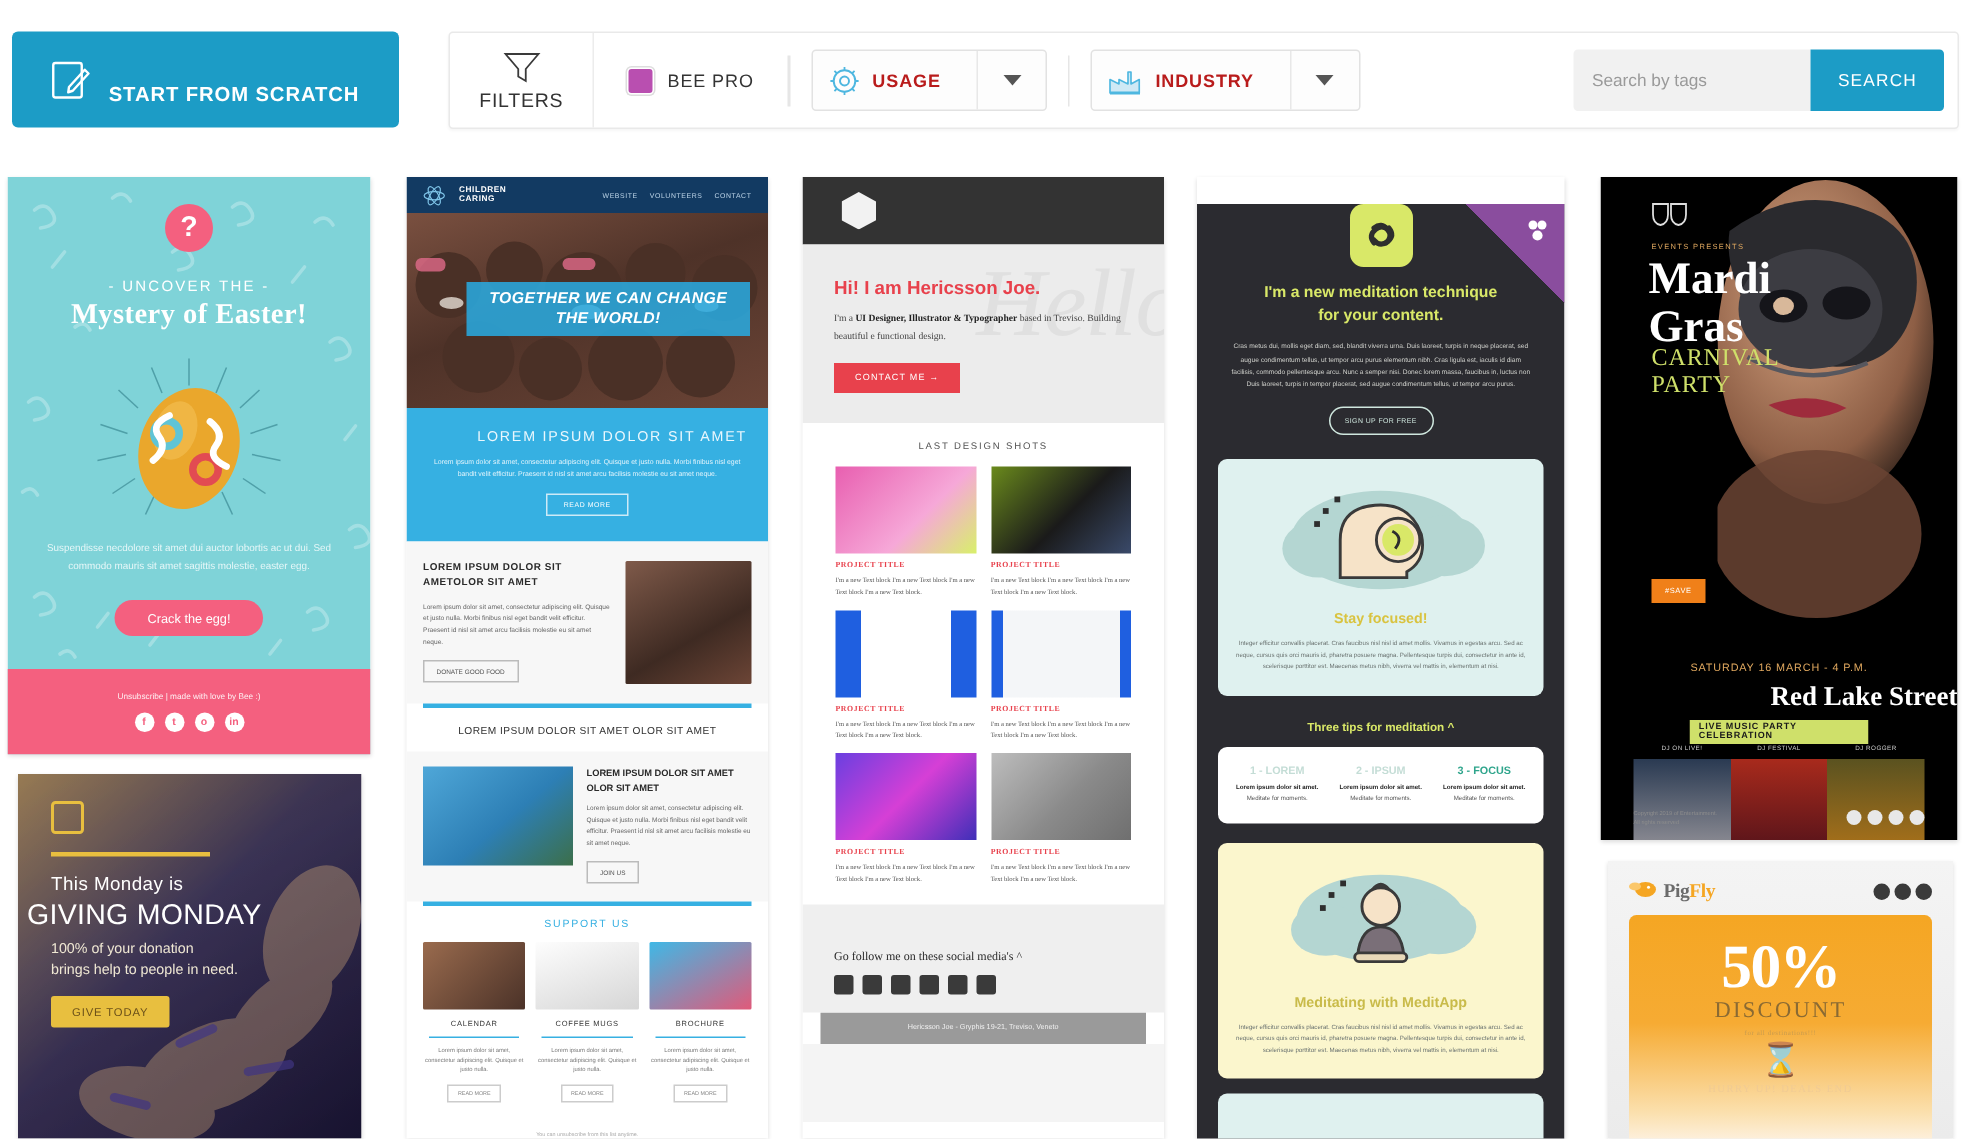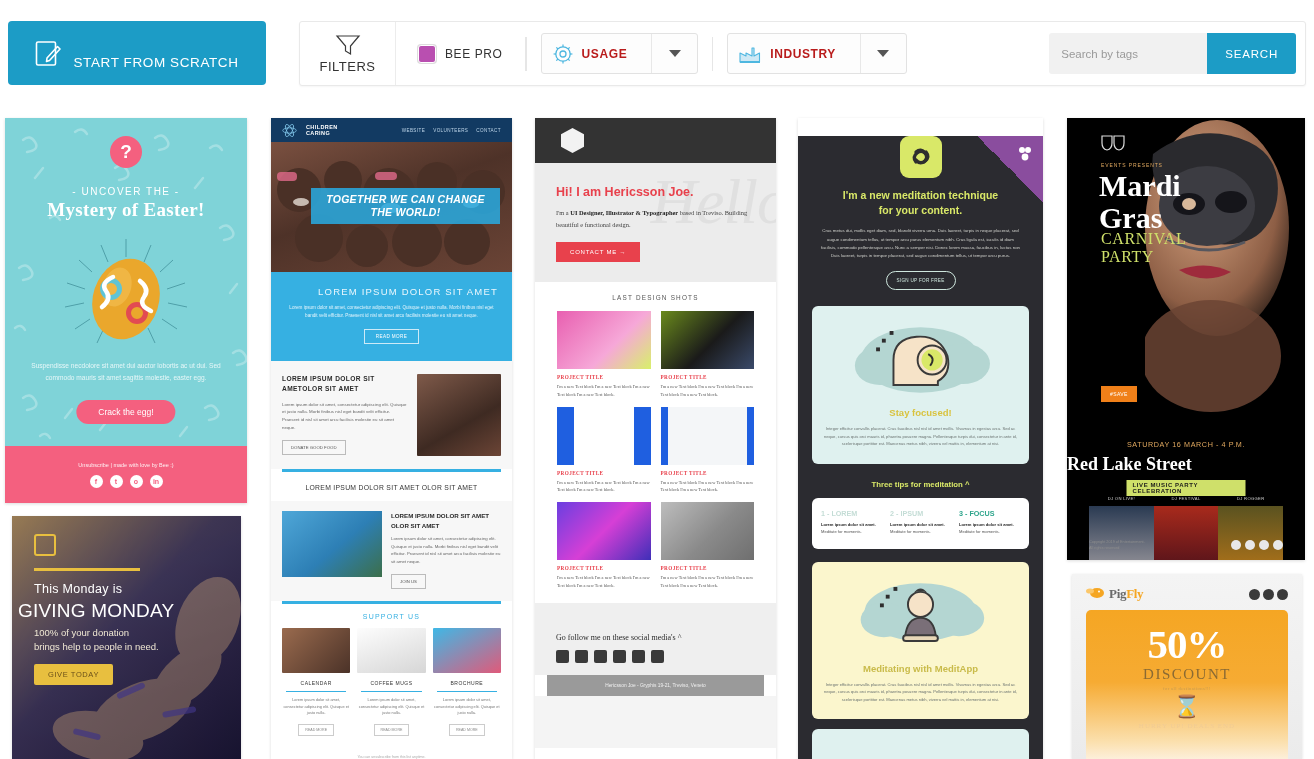--- a/index.html
+++ b/index.html
@@ -12,21 +12,21 @@
 
   
   .toolbar { position: absolute; top: 0; left: 0; width: 1314px; height: 107px; background: #ffffff; }
 
   .scratch-btn {
     position: absolute; left: 8px; top: 21px; width: 258px; height: 64px;
     background: #1c9cc6; border-radius: 4px;
     display: flex; align-items: center; justify-content: center; gap: 12px;
     cursor: pointer; border: none;
   }
-  .scratch-btn .lbl { color: #ffffff; font-size: 13.5px; letter-spacing: .6px; font-weight: 400; margin-top: 18px; }
+  .scratch-btn .lbl { color: #ffffff; font-size: 13.5px; letter-spacing: .6px; font-weight: 700; margin-top: 18px; }
   .pencil-ico { width: 26px; height: 28px; display: block; }
 
   .filter-bar {
     position: absolute; left: 299px; top: 21px; width: 1007px; height: 65px;
     background: #ffffff; border: 1px solid #e9e9e9; border-radius: 3px;
     display: flex; align-items: center; box-shadow: 0 1px 2px rgba(0,0,0,.04);
   }
   .filters-cell {
     width: 96px; height: 100%; display: flex; flex-direction: column;
     align-items: center; justify-content: center; gap: 2px;
@@ -194,41 +194,41 @@
   .med-btn { display: block; width: 70px; margin: 11px auto 0; border: 1px solid #cfe7de; color: #cfe7de;
       font-size: 4.6px; text-align: center; padding: 6px 0; border-radius: 13px; letter-spacing: .3px; }
   .med-card { background: #dff1ef; border-radius: 6px; margin: 16px 4px 0; padding: 14px 12px 16px; text-align: center; }
   .med-card.yellow { background: #fbf6cd; }
   .med-card .ch { font-size: 9.5px; font-weight: bold; color: #d9c33f; margin-top: 9px; }
   .med-card.yellow .ch { color: #c9bb4a; }
   .med-card .cp { font-size: 4.1px; color: #6a7270; line-height: 1.85; margin-top: 7px; }
   .med-illus { height: 78px; }
   .med-tips-h { color: #fff; font-size: 7.8px; text-align: center; margin-top: 16px; font-weight: bold; }
   .med-tips-h span { color: #d9e868; }
-  .med-tips { background: #ffffff; border-radius: 6px; margin: 9px 4px 0; padding: 11px 9px 13px; display: flex; gap: 8px; }
+  .med-tips { background: #ffffff; border-radius: 6px; margin: 9px 4px 0; padding: 11px 9px 13px; display: flex; gap: 8px; text-align: center; }
   .med-tip { flex: 1; }
   .med-tip .tn { font-size: 7.2px; font-weight: bold; color: #c4ddd6; }
   .med-tip.active .tn { color: #2fa58c; }
   .med-tip .tt { font-size: 4.1px; color: #555; line-height: 1.7; margin-top: 4px; }
   .med-tip .tt b { color: #222; }
 
   
   .mg { width: 100%; height: 100%; background: #000; position: relative; overflow: hidden; }
   .mg-face { position: absolute; right: -10px; top: 0; width: 170px; height: 300px; }
   .mg-masks { position: absolute; left: 34px; top: 16px; font-size: 15px; color: #ddd; }
   .mg-pres { position: absolute; left: 34px; top: 44px; color: #e0a85f; font-size: 5px; letter-spacing: .9px; }
   .mg-t1 { position: absolute; left: 32px; top: 52px; color: #fff; font-size: 30px; line-height: 1.08;
       font-family: "Liberation Serif", serif; font-weight: bold; }
   .mg-t2 { position: absolute; left: 34px; top: 112px; color: #cfe06a; font-size: 16px; line-height: 1.12;
       font-family: "Liberation Serif", serif; letter-spacing: .6px; }
   .mg-tag { position: absolute; left: 34px; top: 268px; background: #f08019; color: #fff; font-size: 5px;
       padding: 5px 9px; letter-spacing: .4px; }
   .mg-date { position: absolute; left: 0; right: 0; top: 322px; text-align: center; color: #e0a85f;
       font-size: 7.2px; letter-spacing: .6px; }
-  .mg-street { position: absolute; left: 0; right: 0; top: 336px; text-align: left; color: #fff;
+  .mg-street { position: absolute; left: 0; right: 0; top: 336px; text-align: right; color: #fff;
       font-size: 18px; font-weight: bold; font-family: "Liberation Serif", serif; }
   .mg-live { position: absolute; left: 50%; transform: translateX(-50%); top: 362px; background: #cfe06a;
       color: #1a1a1a; font-size: 6px; padding: 2px 6px; letter-spacing: .6px; font-weight: bold; }
   .mg-cols { position: absolute; left: 22px; right: 22px; top: 378px; display: flex; }
   .mg-cols span { flex: 1; text-align: center; color: #cfcfcf; font-size: 4.2px; letter-spacing: .3px; }
   .mg-strip { position: absolute; left: 22px; right: 22px; top: 388px; height: 142px; display: flex; }
   .mg-foot { position: absolute; left: 22px; right: 22px; bottom: 9px; display: flex; align-items: center; }
   .mg-cr { color: #8d8d8d; font-size: 3.8px; line-height: 1.6; }
   .mg-sr { margin-left: auto; display: flex; gap: 4px; }
   .mg-sr i { width: 10px; height: 10px; border-radius: 50%; background: #e8e8e8; display: block; }

